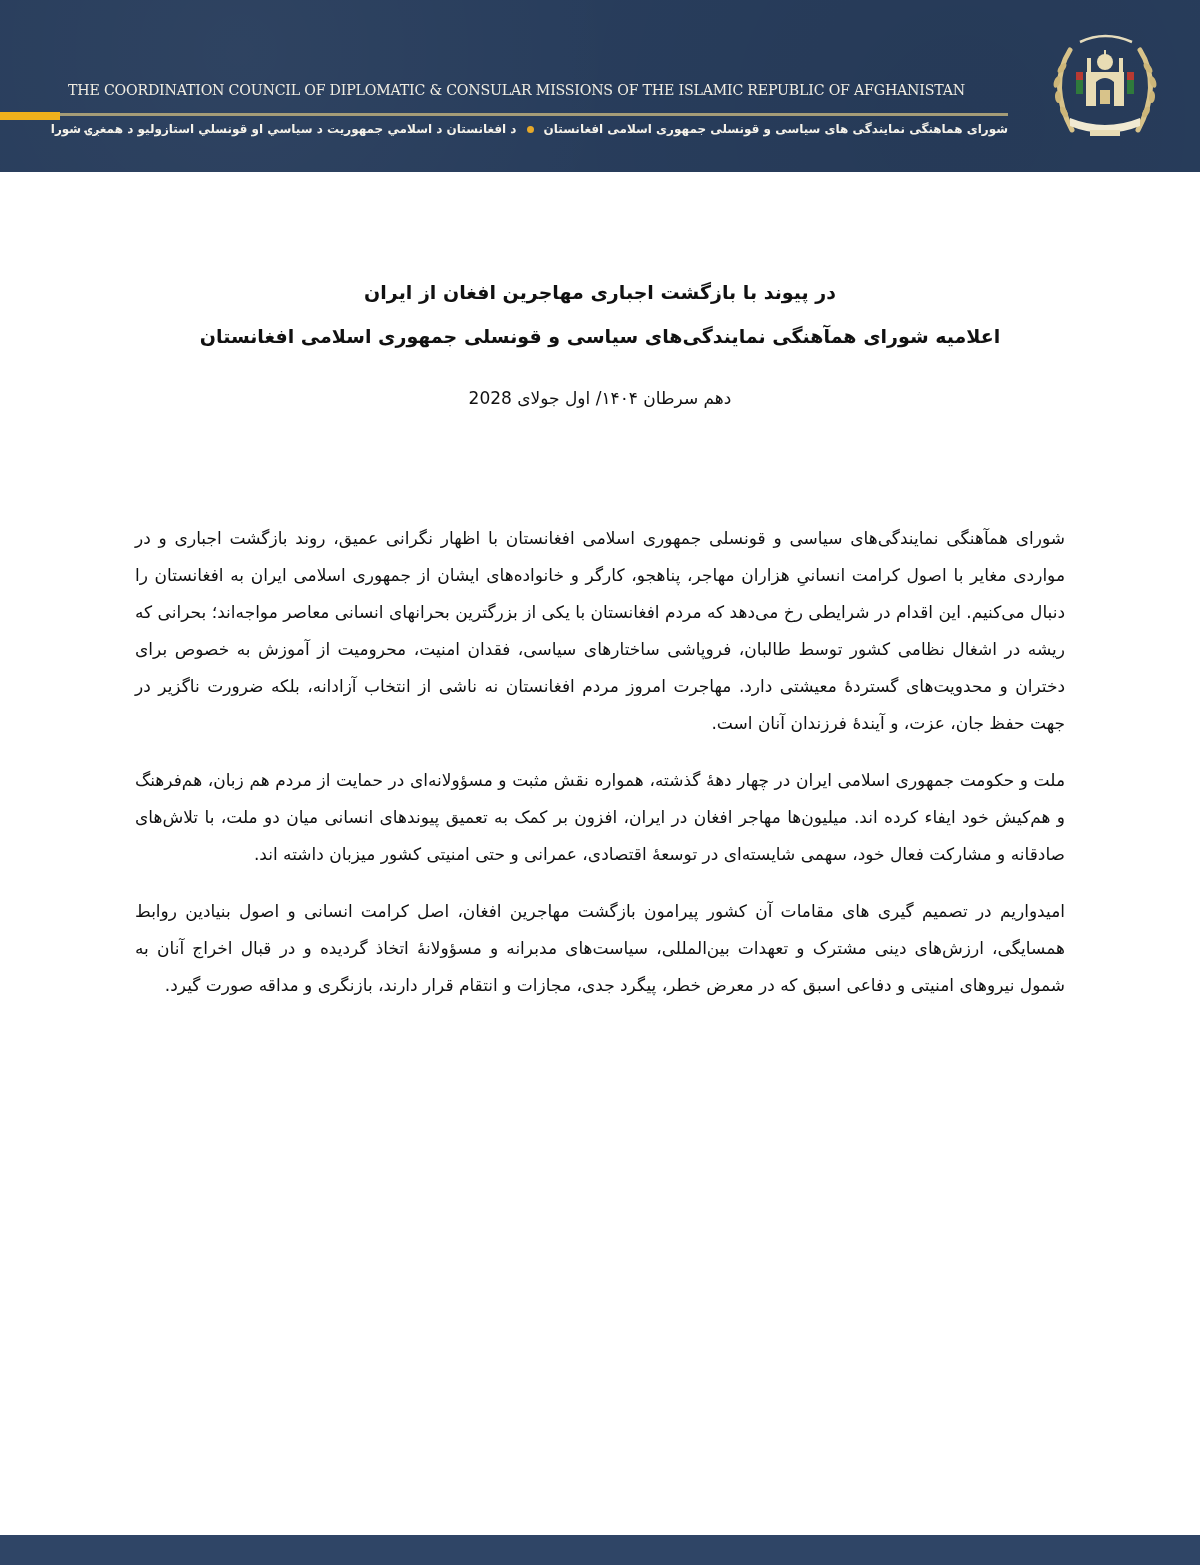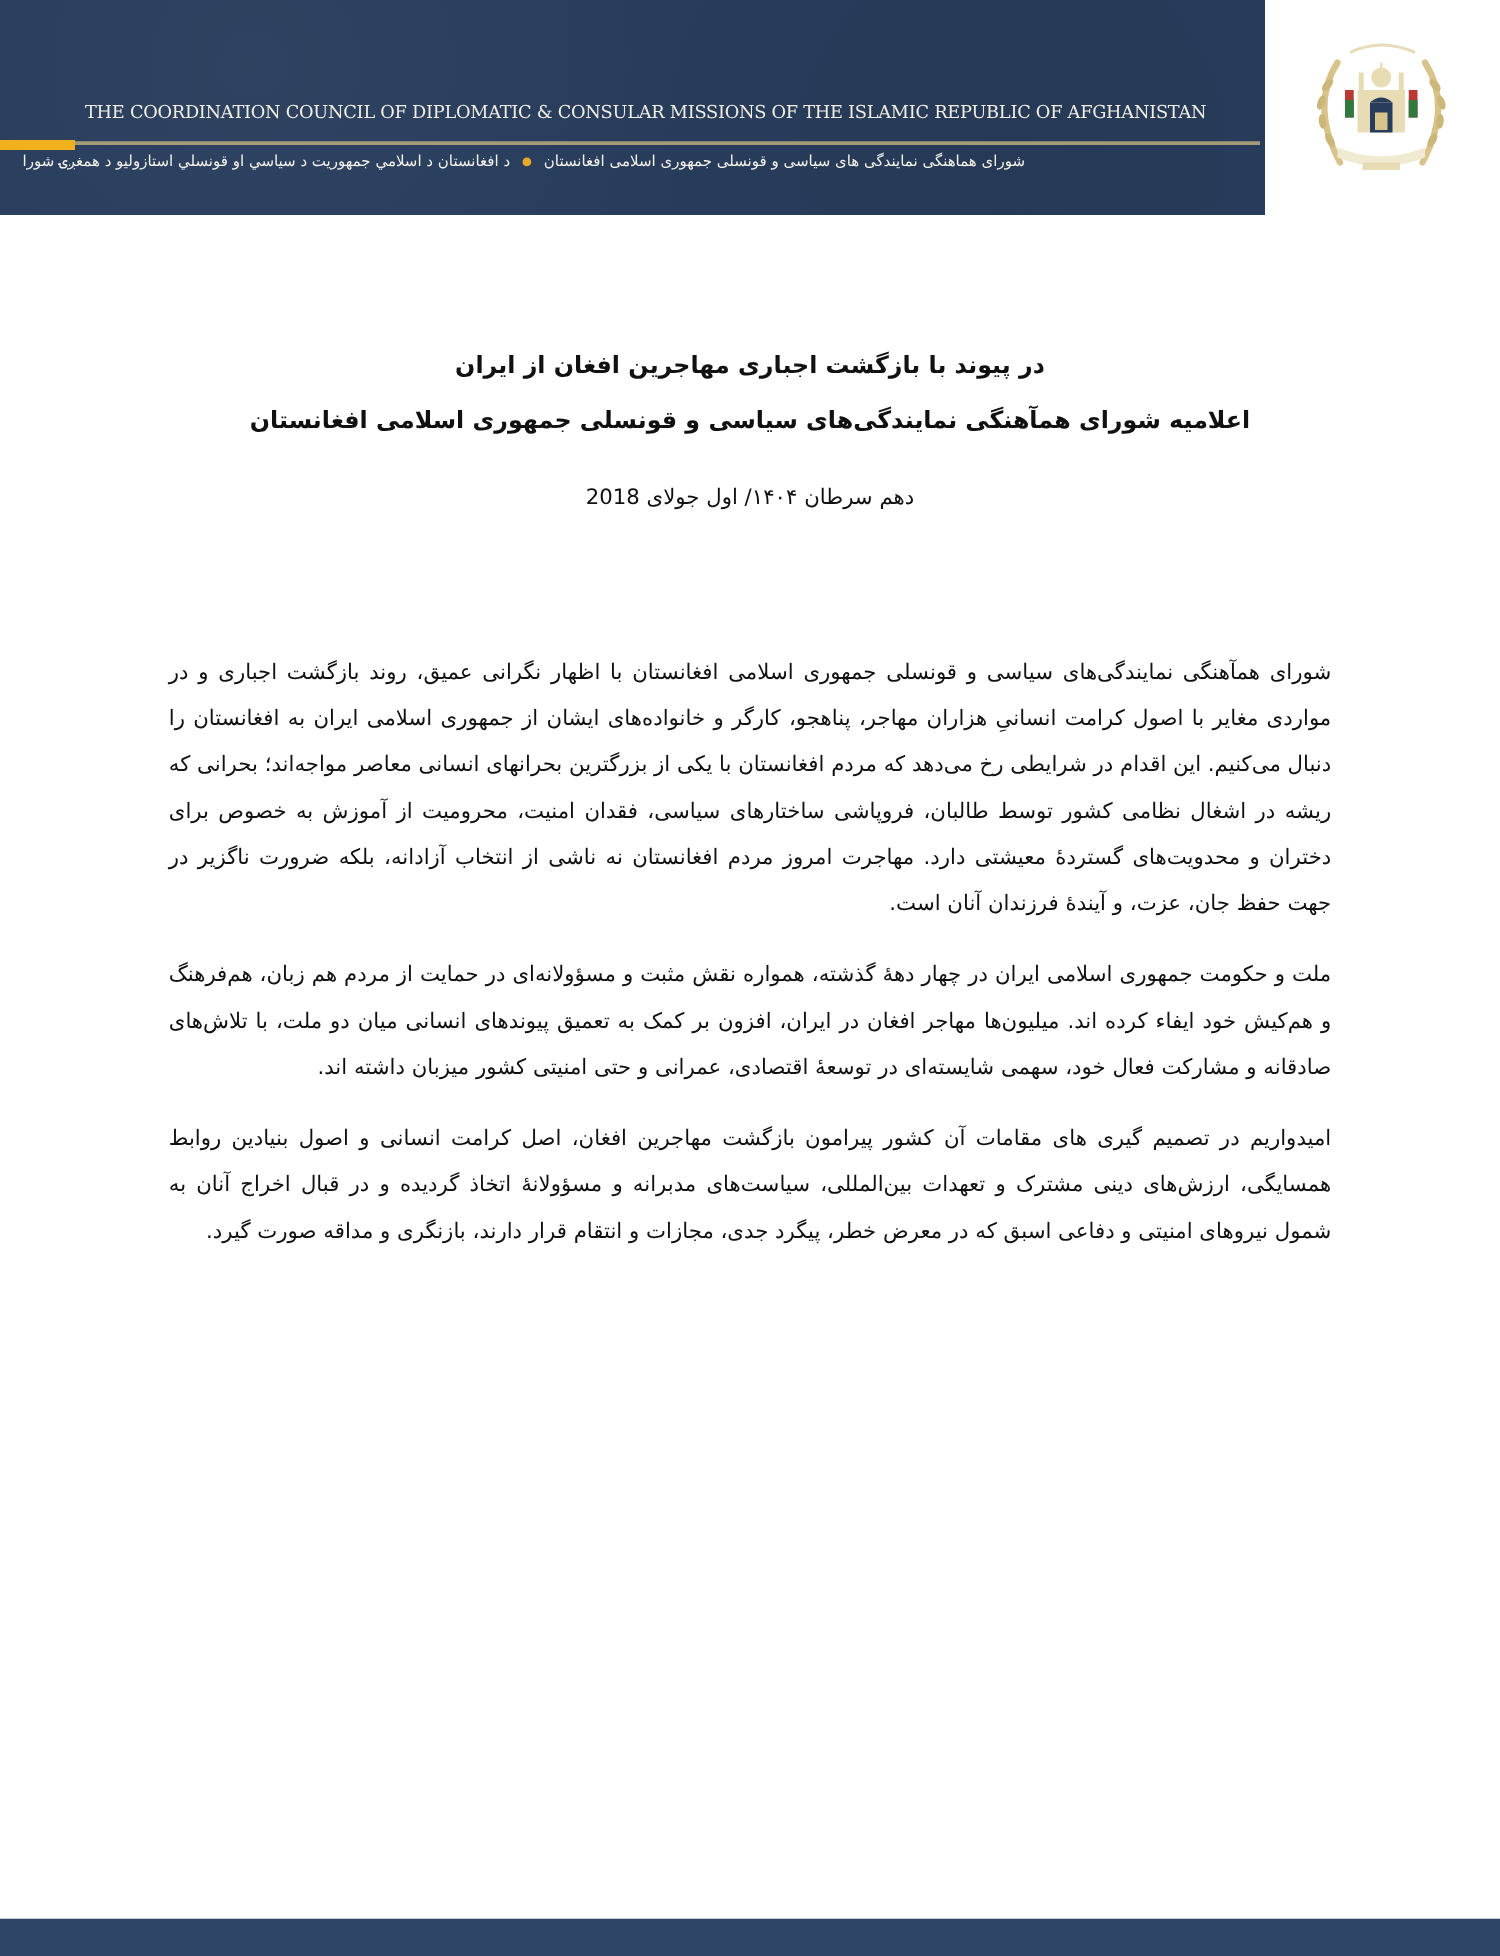--- a/index.html
+++ b/index.html
@@ -8,21 +8,21 @@
       height: 1565px;
       background: #ffffff;
       position: relative;
       overflow: hidden;
       font-family: "DejaVu Sans", sans-serif;
       color: #111111;
     }
     .header {
       position: absolute;
       left: 0; top: 0;
-      width: 1012px; height: 172px;
+      width: 1200px; height: 172px;
       background: #283d5c;
       background-image:
         radial-gradient(circle at 20% 30%, rgba(255,255,255,0.03) 0, transparent 40%),
         radial-gradient(circle at 80% 70%, rgba(0,0,0,0.05) 0, transparent 45%);
     }
     .header-title {
       position: absolute;
       left: 68px; top: 82px;
       font-family: "DejaVu Serif", serif;
       font-size: 14.2px;
@@ -40,21 +40,21 @@
       position: absolute;
       left: 60px; top: 113px;
       width: 948px; height: 3px;
       background: #a59c77;
     }
     .header-subtitle {
       position: absolute;
       right: 192px; top: 122px;
       direction: rtl;
       font-size: 12px;
-      font-weight: normal;
+      font-weight: bold;
       color: #f5f2ea;
       white-space: nowrap;
     }
     .header-subtitle .bullet {
       display: inline-block;
       width: 7px; height: 7px;
       border-radius: 50%;
       background: #e7a92a;
       margin: 0 10px;
       vertical-align: middle;
@@ -150,21 +150,21 @@
   <div class="header-rule-gold"></div>
   <div class="header-rule-line"></div>
   <div class="header-subtitle">
     <span>شورای هماهنگی نمایندگی های سیاسی و قونسلی جمهوری اسلامی افغانستان</span><span class="bullet"></span><span>د افغانستان د اسلامي جمهوریت د سیاسي او قونسلي استازولیو د همغږۍ شورا</span>
   </div>
 </div>
 
 <div class="doc">
   <p class="doc-title">در پیوند با بازگشت اجباری مهاجرین افغان از ایران</p>
   <p class="doc-title">اعلامیه شورای همآهنگی نمایندگی‌های سیاسی و قونسلی جمهوری اسلامی افغانستان</p>
-  <div class="doc-date">دهم سرطان ۱۴۰۴/ اول جولای 2018</div>
+  <div class="doc-date">دهم سرطان ۱۴۰۴/ اول جولای 2028</div>
 </div>
 
 <div class="body-text">
   <p class="para">شورای همآهنگی نمایندگی‌های سیاسی و قونسلی جمهوری اسلامی افغانستان با اظهار نگرانی عمیق، روند بازگشت اجباری و در مواردی مغایر با اصول کرامت انسانیِ هزاران مهاجر، پناهجو، کارگر و خانواده‌های ایشان از جمهوری اسلامی ایران به افغانستان را دنبال می‌کنیم.  این اقدام در شرایطی رخ می‌دهد که مردم افغانستان با یکی از بزرگترین بحرانهای انسانی معاصر مواجه‌اند؛ بحرانی که ریشه در اشغال نظامی کشور توسط طالبان، فروپاشی ساختارهای سیاسی، فقدان امنیت، محرومیت از آموزش به خصوص برای دختران و محدویت‌های گستردهٔ معیشتی دارد. مهاجرت امروز مردم افغانستان نه ناشی از انتخاب آزادانه، بلکه ضرورت ناگزیر در جهت حفظ جان، عزت، و آیندهٔ فرزندان آنان است.</p>
   <p class="para">ملت و حکومت جمهوری اسلامی ایران در چهار دههٔ گذشته، همواره نقش مثبت و مسؤولانه‌ای در حمایت از مردم هم زبان، هم‌فرهنگ و هم‌کیش خود ایفاء کرده اند. میلیون‌ها مهاجر افغان در ایران، افزون بر کمک به تعمیق پیوندهای انسانی میان دو ملت، با تلاش‌های صادقانه و مشارکت فعال خود، سهمی شایسته‌ای در توسعهٔ اقتصادی، عمرانی و حتی امنیتی کشور میزبان داشته اند.</p>
   <p class="para">امیدواریم در تصمیم گیری های مقامات آن کشور  پیرامون بازگشت مهاجرین افغان، اصل کرامت انسانی و اصول بنیادین روابط همسایگی، ارزش‌های دینی مشترک و تعهدات بین‌المللی، سیاست‌های مدبرانه و مسؤولانهٔ اتخاذ گردیده و در قبال اخراج  آنان به شمول نیروهای امنیتی و دفاعی اسبق که در معرض خطر، پیگرد جدی، مجازات و انتقام قرار دارند، بازنگری و مداقه صورت گیرد.</p>
 </div>
 
 <div class="footer"></div>
 

